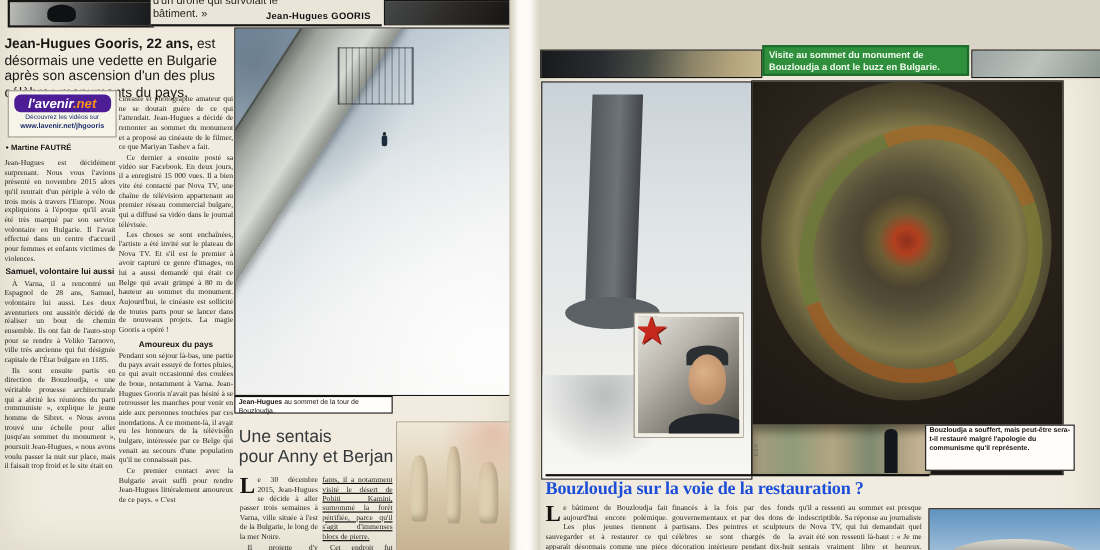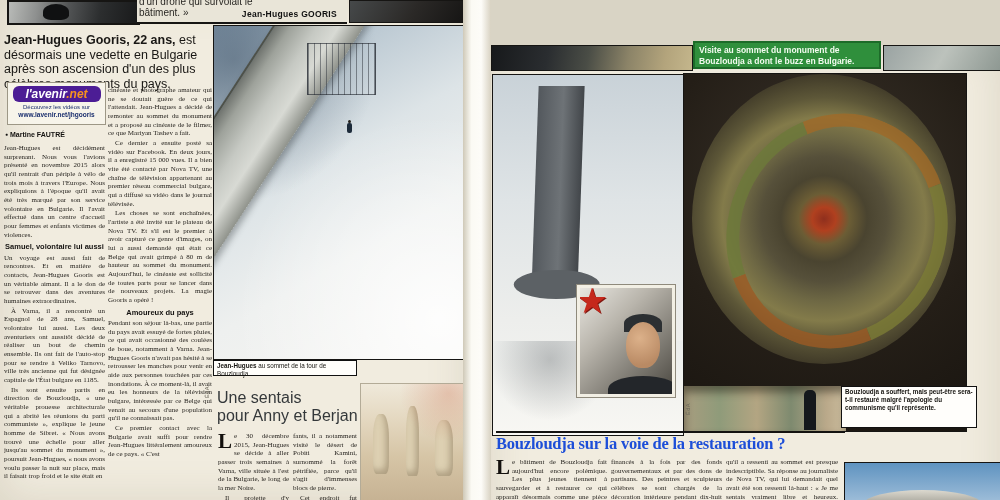--- a/index.html
+++ b/index.html
@@ -157,21 +157,20 @@
       <div class="brand-pill"><span>l'avenir</span><span class="net">.net</span></div>
       <div class="promo1">Découvrez les vidéos sur</div>
       <div class="promo2">www.lavenir.net/jhgooris</div>
     </div>
 
     <div class="byline"><span class="bullet">●</span><span>Martine FAUTRÉ</span></div>
 
     <div class="col" style="left:4px;top:144px;width:101px;height:356px;">
       <p class="bt">Jean-Hugues est décidément surprenant. Nous vous l'avions présenté en novembre 2015 alors qu'il rentrait d'un périple à vélo de trois mois à travers l'Europe. Nous expliquions à l'époque qu'il avait été très marqué par son service volontaire en Bulgarie. Il l'avait effectué dans un centre d'accueil pour femmes et enfants victimes de violences.</p>
       <h4 class="sub">Samuel, volontaire lui aussi</h4>
-      <p class="bt">Un voyage est aussi fait de rencontres. Et en matière de contacts, Jean-Hugues Gooris est un véritable aimant. Il a le don de se retrouver dans des aventures humaines extraordinaires.</p>
       <p class="bt ind">À Varna, il a rencontré un Espagnol de 28 ans, Samuel, volontaire lui aussi. Les deux aventuriers ont aussitôt décidé de réaliser un bout de chemin ensemble. Ils ont fait de l'auto-stop pour se rendre à Veliko Tarnovo, ville très ancienne qui fut désignée capitale de l'État bulgare en 1185.</p>
       <p class="bt ind">Ils sont ensuite partis en direction de Bouzloudja, « une véritable prouesse architecturale qui a abrité les réunions du parti communiste », explique le jeune homme de Sibret. « Nous avons trouvé une échelle pour aller jusqu'au sommet du monument », poursuit Jean-Hugues, « nous avons voulu passer la nuit sur place, mais il faisait trop froid et le site était en</p>
     </div>
 
     <div class="col" style="left:108px;top:86px;width:104px;height:414px;">
       <p class="bt">cinéaste et photographe amateur qui ne se doutait guère de ce qui l'attendait. Jean-Hugues a décidé de remonter au sommet du monument et a proposé au cinéaste de le filmer, ce que Mariyan Tashev a fait.</p>
       <p class="bt ind">Ce dernier a ensuite posté sa vidéo sur Facebook. En deux jours, il a enregistré 15 000 vues. Il a bien vite été contacté par Nova TV, une chaîne de télévision appartenant au premier réseau commercial bulgare, qui a diffusé sa vidéo dans le journal télévisée.</p>
       <p class="bt ind">Les choses se sont enchaînées, l'artiste a été invité sur le plateau de Nova TV. Et s'il est le premier à avoir capturé ce genre d'images, on lui a aussi demandé qui était ce Belge qui avait grimpé à 80 m de hauteur au sommet du monument. Aujourd'hui, le cinéaste est sollicité de toutes parts pour se lancer dans de nouveaux projets. La magie Gooris a opéré !</p>
       <h4 class="sub">Amoureux du pays</h4>
       <p class="bt">Pendant son séjour là-bas, une partie du pays avait essuyé de fortes pluies, ce qui avait occasionné des coulées de boue, notamment à Varna. Jean-Hugues Gooris n'avait pas hésité à se retrousser les manches pour venir en aide aux personnes touchées par ces inondations. À ce moment-là, il avait eu les honneurs de la télévision bulgare, intéressée par ce Belge qui venait au secours d'une population qu'il ne connaissait pas.</p>
@@ -187,21 +186,21 @@
     <div class="vcredit" style="left:204px;top:282px;height:116px;">ÉdA</div>
 
     <div class="caption cap-left"><strong>Jean-Hugues</strong><span> au sommet de la tour de Bouzloudja.</span></div>
 
     <h2 class="surprise-title"><span>Une sentais</span><br><span>pour Anny et Berjan</span></h2>
 
     <div class="col" style="left:218px;top:432px;width:71px;height:68px;">
       <p class="bt"><span class="dropcap">L</span><span>e 30 décembre 2015, Jean-Hugues se décide à aller passer trois semaines à Varna, ville située à l'est de la Bulgarie, le long de la mer Noire.</span></p>
       <p class="bt ind">Il projette d'y rejoindre une famille dont il avait</p>
     </div>
-    <div class="col" style="left:293px;top:432px;width:64px;height:68px;">
+    <div class="col" style="left:293px;top:432px;width:64px;height:68px;text-decoration:underline;">
       <p class="bt">fants, il a notamment visité le désert de Pobiti Kamini, surnommé la forêt pétrifiée, parce qu'il s'agit d'immenses blocs de pierre.</p>
       <p class="bt ind">Cet endroit fut longtemps un lieu de</p>
     </div>
 
     <div class="photo rocks">
       <div class="rock r1"></div>
       <div class="rock r2"></div>
       <div class="rock r3"></div>
     </div>
   </section>

